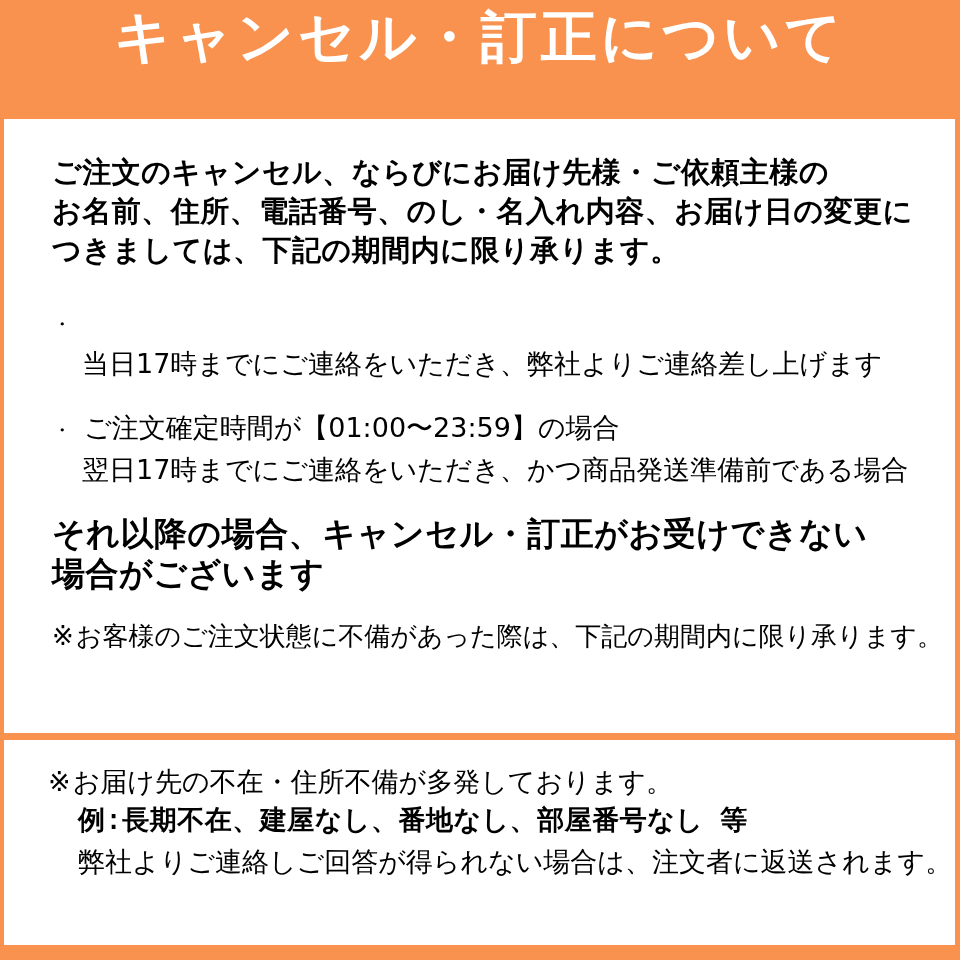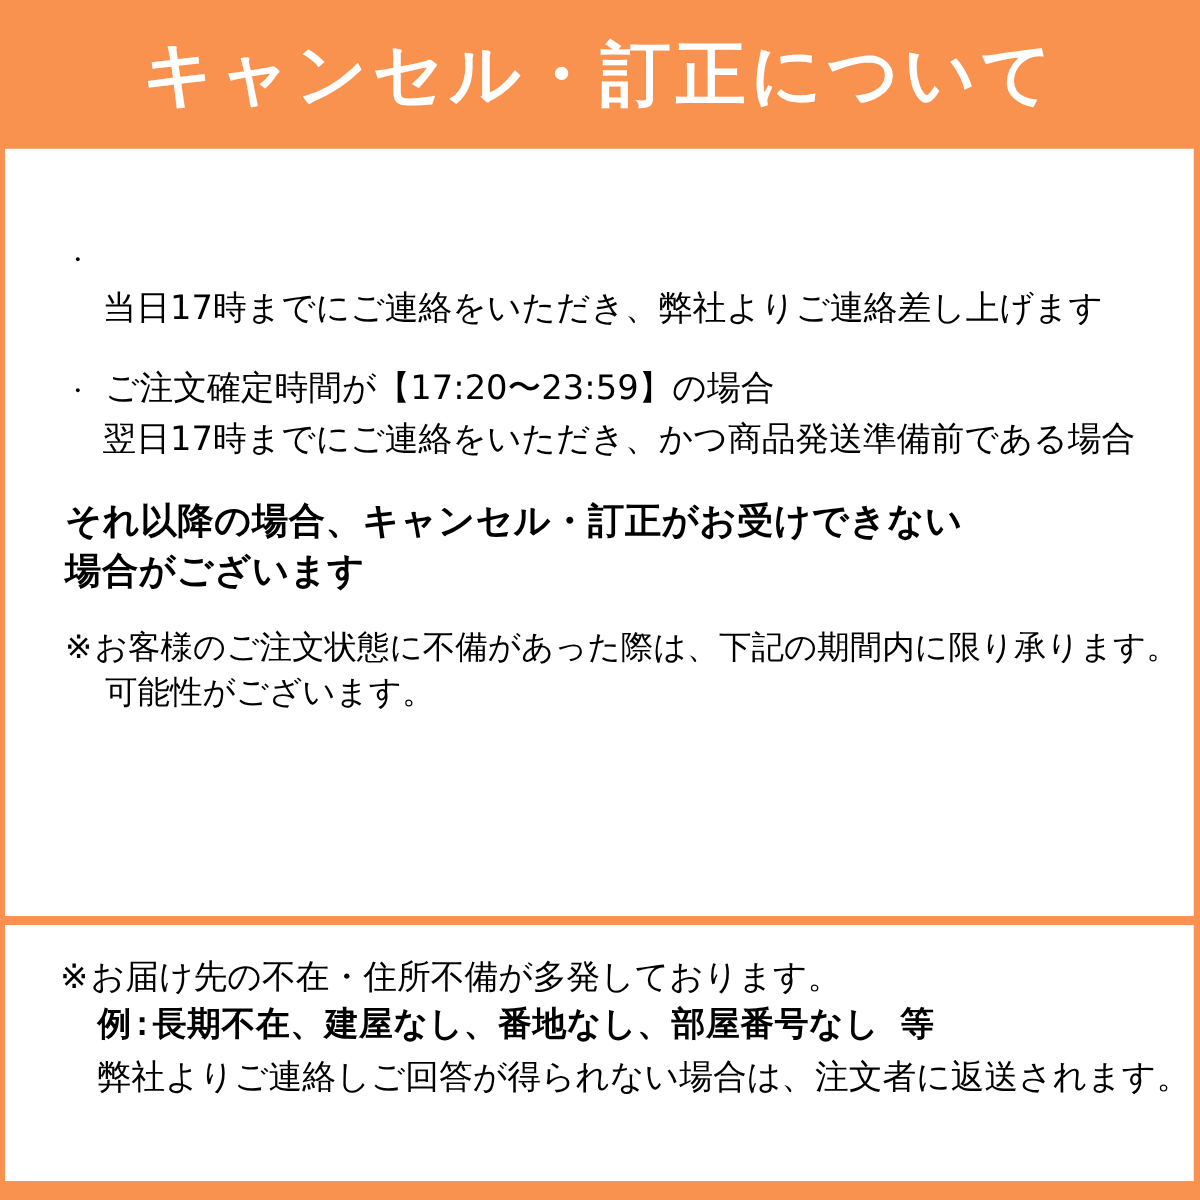--- a/index.html
+++ b/index.html
@@ -21,21 +21,20 @@
     overflow: hidden;
     display: flex;
     flex-direction: column;
     background: var(--background-orange, #F9914F);
   }
   
   .banner {
     height: 119px;
     flex: 0 0 119px;
     display: flex;
-    align-items: center;
     justify-content: center;
   }
   .banner h1 {
     color: var(--title-white, #fff);
     font-size: 56px;
     font-weight: 900;
     letter-spacing: 4px;
     white-space: nowrap;
   }
   
@@ -69,21 +68,21 @@
   .intro .line { display: block; white-space: nowrap; }
 
   .case { margin-top: 34px; font-size: 27px; line-height: 40px; }
   .case + .case { margin-top: 24px; }
   .case-condition { display: flex; align-items: baseline; white-space: nowrap; }
   .case-bullet { font-size: 20px; margin-right: 12px; }
   .case-detail { padding-left: 30px; white-space: nowrap; }
 
   .warning {
     margin-top: 24px;
-    font-size: 29px;
+    font-size: 33px;
     font-weight: 900;
     line-height: 40px;
     letter-spacing: 0.5px;
   }
   .warning .line { display: block; white-space: nowrap; }
 
   .note { margin-top: 24px; font-size: 26px; line-height: 36px; }
   .note-first { display: flex; align-items: baseline; white-space: nowrap; }
   .note-marker { margin-right: 2px; }
   .note-cont { padding-left: 32px; white-space: nowrap; }
@@ -102,47 +101,51 @@
 <body>
 
 <div class="page">
 
   <header class="banner">
     <h1>キャンセル・訂正について</h1>
   </header>
 
   <section class="panel panel-policy">
 
+    <p class="intro">
+      <span class="line">ご注文のキャンセル、ならびにお届け先様・ご依頼主様の</span>
+      <span class="line">お名前、住所、電話番号、のし・名入れ内容、お届け日の変更に</span>
+      <span class="line">つきましては、下記の期間内に限り承ります。</span>
+    </p>
 
     <div class="case">
       <div class="case-condition">
         <span class="case-bullet">・</span>
       </div>
       <div class="case-detail">当日17時までにご連絡をいただき、弊社よりご連絡差し上げます</div>
     </div>
 
     <div class="case">
       <div class="case-condition">
         <span class="case-bullet">・</span>
-        <span>ご注文確定時間が【17:20〜23:59】の場合</span>
+        <span>ご注文確定時間が【01:00〜23:59】の場合</span>
       </div>
       <div class="case-detail">翌日17時までにご連絡をいただき、かつ商品発送準備前である場合</div>
     </div>
 
     <p class="warning">
       <span class="line">それ以降の場合、キャンセル・訂正がお受けできない</span>
       <span class="line">場合がございます</span>
     </p>
 
     <div class="note">
       <div class="note-first">
         <span class="note-marker">※</span>
         <span>お客様のご注文状態に不備があった際は、下記の期間内に限り承ります。</span>
       </div>
-      <div class="note-cont">可能性がございます。</div>
     </div>
 
   </section>
 
   <div class="divider"></div>
 
   <section class="panel panel-delivery">
     <div class="delivery-line delivery-first">
       <span class="note-marker">※</span>
       <span>お届け先の不在・住所不備が多発しております。</span>

